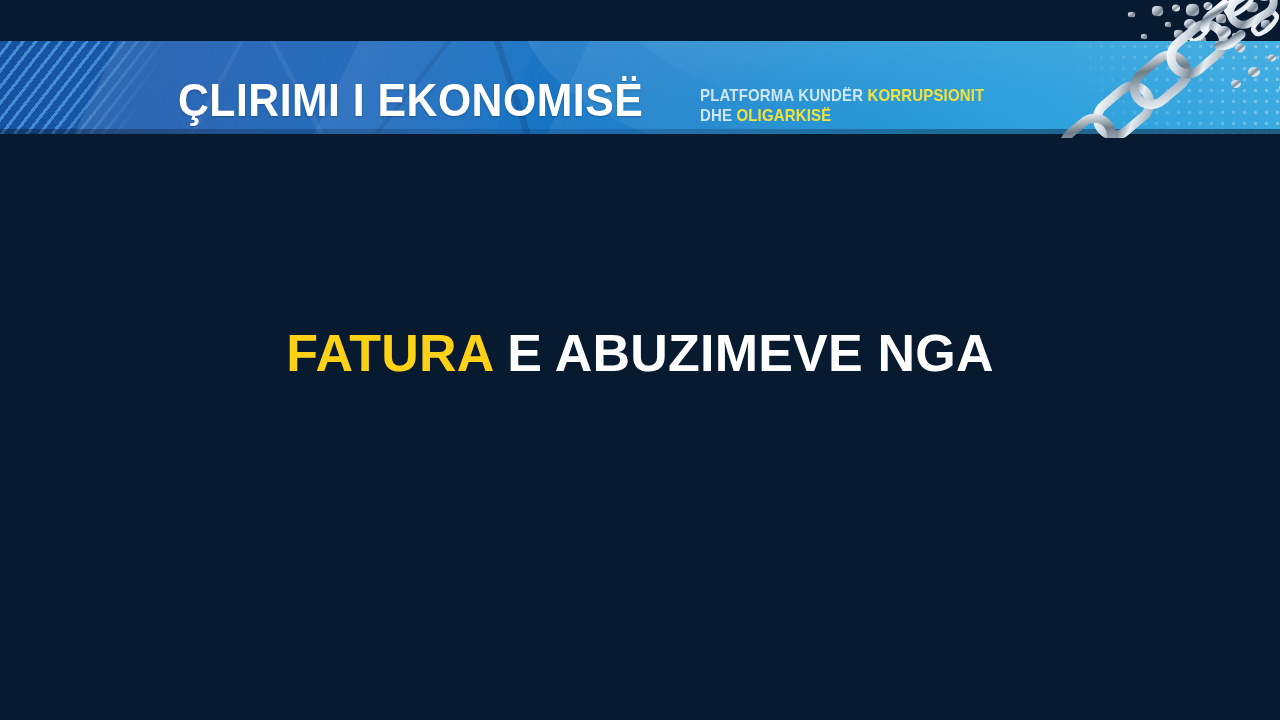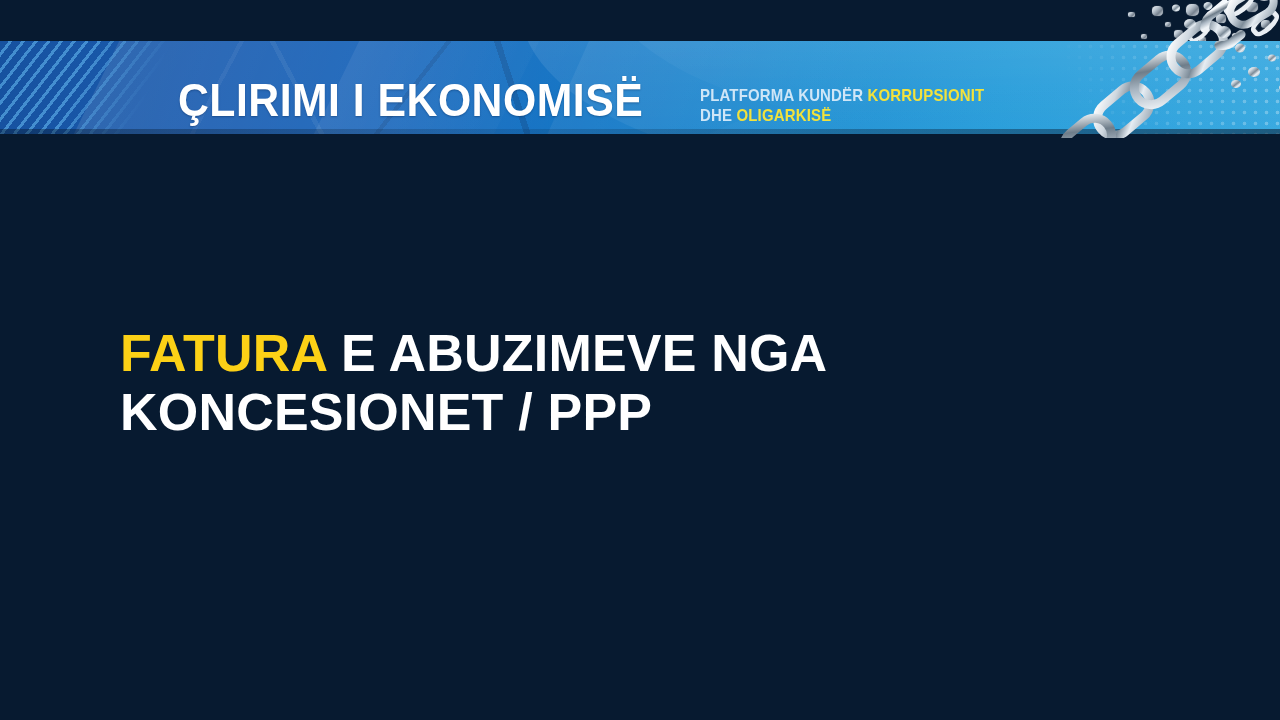--- a/index.html
+++ b/index.html
@@ -198,20 +198,21 @@
   
   .body-area {
     position:absolute;
     left:0; top:134px; width:1280px; height:586px;
   }
 
   .slide-title {
     position:absolute;
     left:0; top:190px;
     width:1280px;
+    text-align:center;
     font-size:52px;
     font-weight:bold;
     line-height:1.14;
     color:#ffffff;
     letter-spacing:.2px;
     padding:0 120px;
   }
   .slide-title .accent { color:#FCD116; }
 </style>
 </head>
@@ -306,17 +307,16 @@
       <ellipse cx="232" cy="70" rx="4" ry="3.5"></ellipse>
       <ellipse cx="196" cy="96" rx="5" ry="4"></ellipse>
       <ellipse cx="136" cy="20" rx="4" ry="3.5"></ellipse>
       <ellipse cx="244" cy="100" rx="5" ry="4"></ellipse>
     </g>
   </svg>
 
   <div class="body-area">
     <h1 class="slide-title">
       <span class="accent">FATURA</span><span> E ABUZIMEVE NGA</span><br>
-      <span>KONCESIONET / PPP</span>
     </h1>
   </div>
 
 </div>
 
 </body></html>

